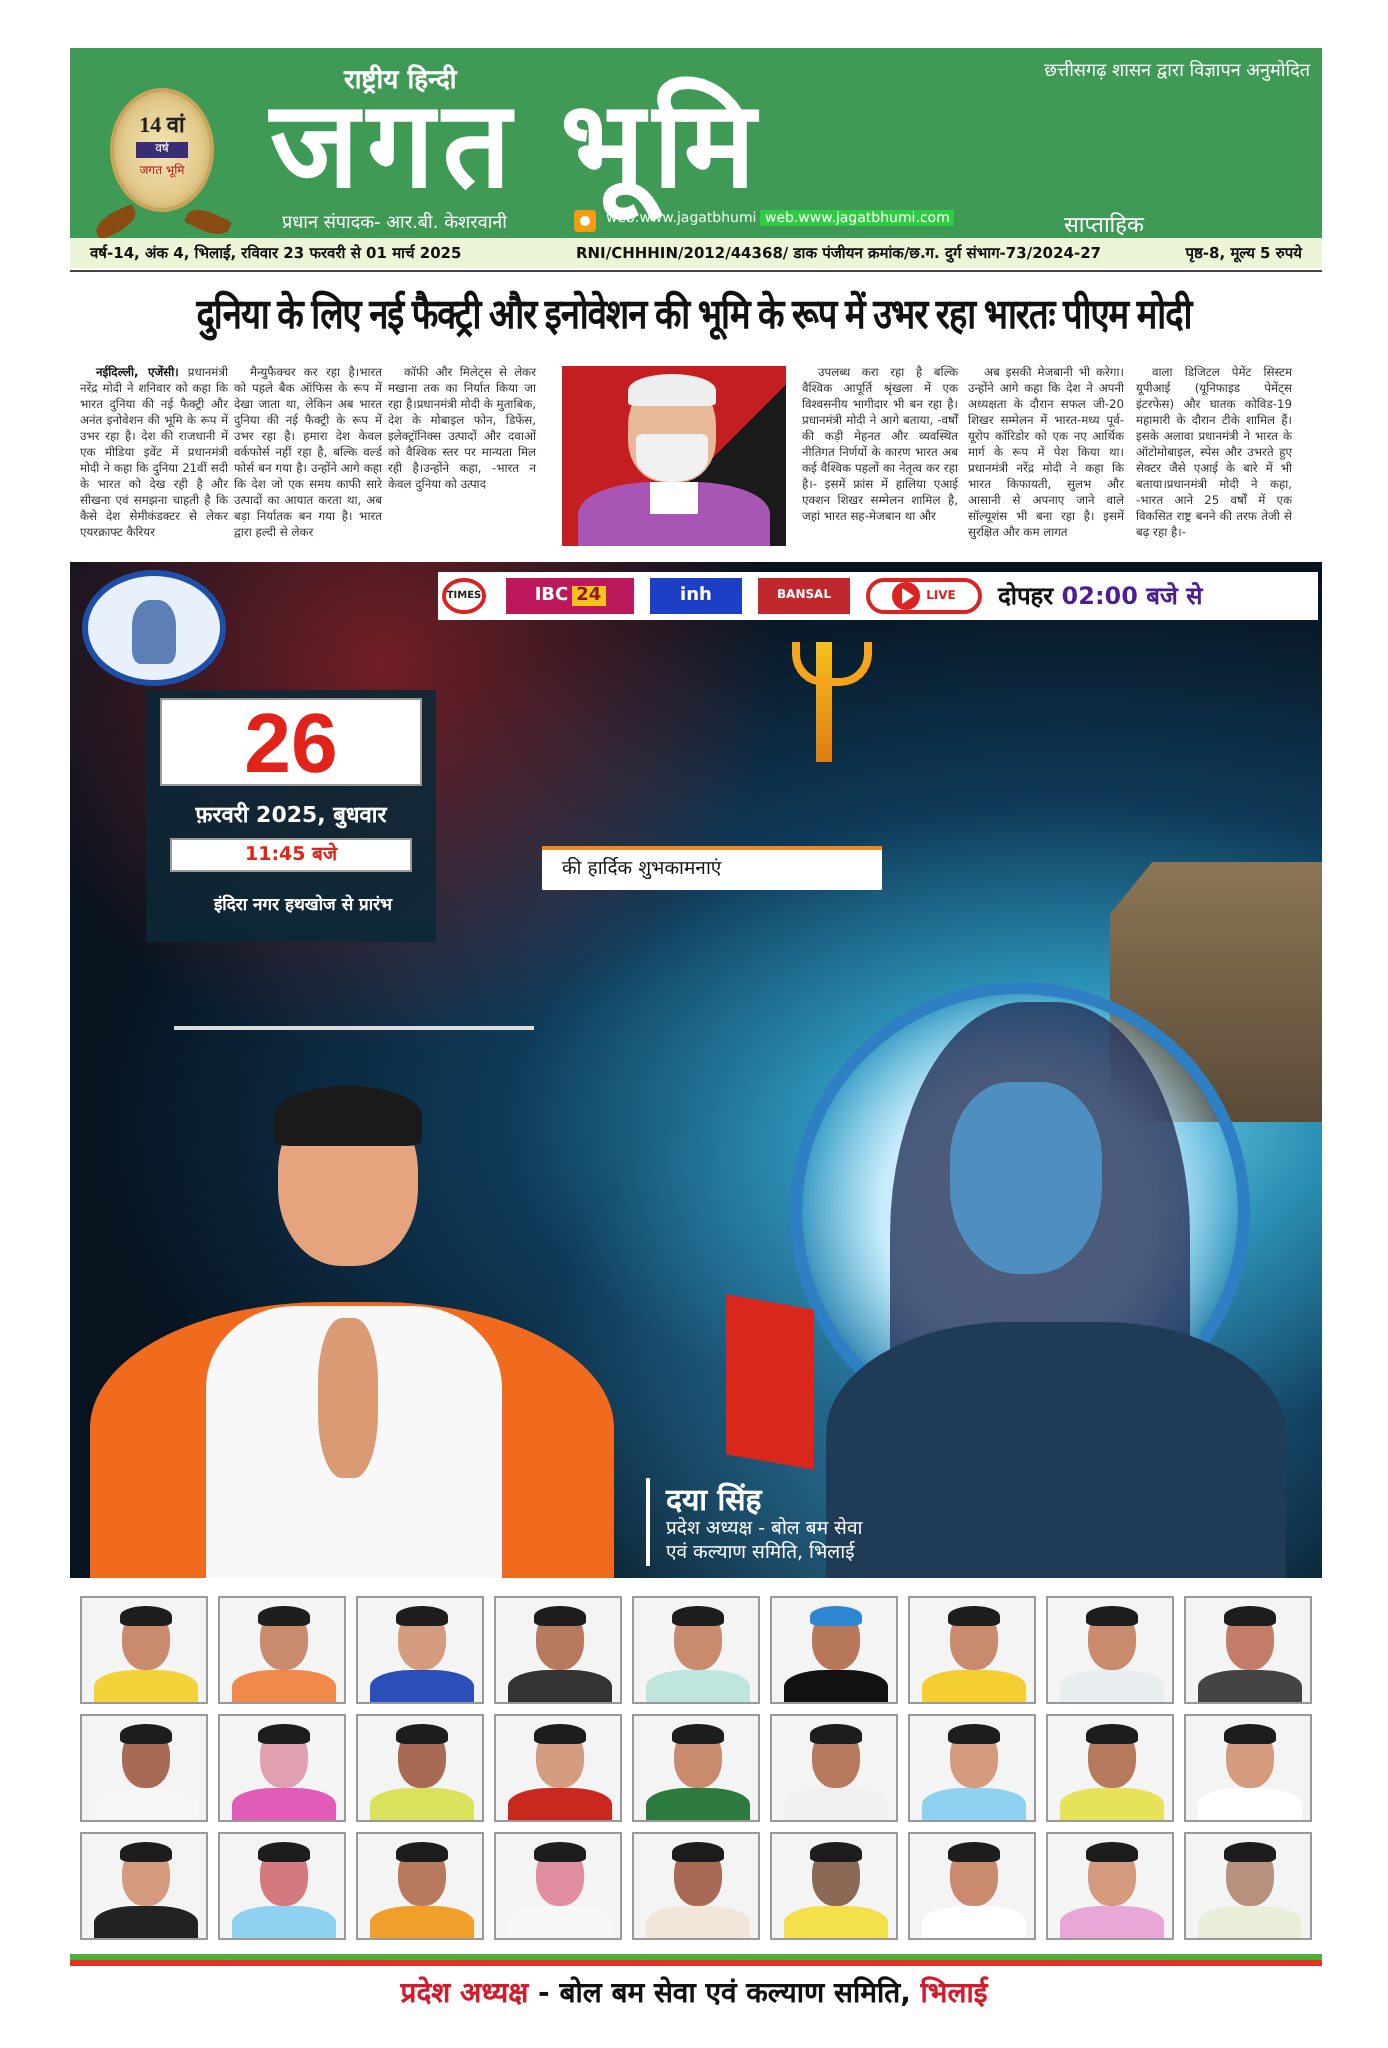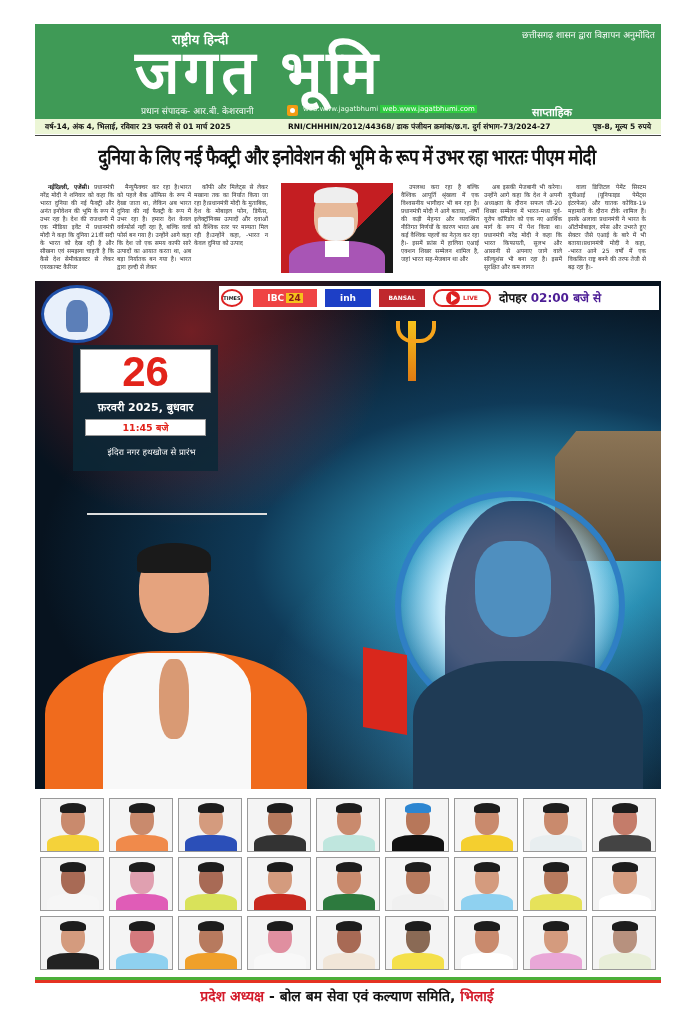--- a/index.html
+++ b/index.html
@@ -20,21 +20,21 @@
 
   .tagline { position: absolute; left: 137px; top: 6px; color: #fff; font-size: 13px; font-weight: bold; }
   .title { position: absolute; left: 100px; top: 14px; color: #fff; font-family: "Liberation Sans", sans-serif; font-weight: bold;
            font-size: 60px; letter-spacing: 4px; line-height: 70px; }
   .approved { position: absolute; right: 6px; top: 4px; color: #fff; font-size: 9px; }
   .editor { position: absolute; left: 106px; top: 80px; color: #fff; font-size: 9px; }
   .web-icon { position: absolute; left: 252px; top: 81px; width: 11px; height: 11px; background: #f39c12; border-radius: 2px; }
   .web-icon::after { content: ""; position: absolute; left: 3px; top: 3px; width: 5px; height: 5px; background: #fff; border-radius: 50%; }
   .web { position: absolute; left: 268px; top: 81px; font-size: 7px; color: #e8ffe8; }
   .web-hi { background: #2ecc40; color: #fff; padding: 0 2px; }
-  .edition-type { position: absolute; left: 497px; top: 80px; color: #fff; font-size: 11px; font-weight: bold; }
+  .edition-type { position: absolute; left: 497px; top: 80px; color: #fff; font-size: 11px; font-weight: normal; }
 
   .infobar { position: absolute; left: 35px; top: 119px; width: 626px; height: 15px; background: #ecf6d6;
              font-size: 7.5px; line-height: 15px; color: #111; font-weight: bold; }
   .infobar span { position: absolute; top: 0; }
   .info-left { left: 10px; }
   .info-mid { left: 253px; text-align: right; }
   .info-right { right: 10px; }
   .rule { position: absolute; left: 35px; top: 135px; width: 626px; height: 1px; background: #444; }
 
   
@@ -66,37 +66,37 @@
   .ad-glow { position: absolute; left: 0; top: 0; width: 626px; height: 508px;
              background: radial-gradient(ellipse at 25% 10%, rgba(200,40,40,0.55) 0%, rgba(0,0,0,0) 30%),
                          radial-gradient(ellipse at 70% 90%, rgba(80,200,255,0.45) 0%, rgba(0,0,0,0) 35%); }
   .ad-logo { position: absolute; left: 6px; top: 4px; width: 72px; height: 58px; border-radius: 50%; background: #e8f0fb;
              border: 3px solid #1e4fa8; }
   .ad-logo::after { content: ""; position: absolute; left: 22px; top: 12px; width: 22px; height: 32px; background: #5c7fb8; border-radius: 40% 40% 20% 20%; }
 
   .media-strip { position: absolute; left: 184px; top: 5px; width: 440px; height: 24px; background: #fff; }
   .media { position: absolute; top: 3px; height: 18px; font-size: 9px; font-weight: bold; text-align: center; line-height: 18px; }
   .m-times { left: 2px; width: 22px; border-radius: 50%; border: 2px solid #d22; color: #222; font-size: 5px; line-height: 14px; }
-  .m-ibc { left: 34px; width: 64px; background: #ef4444; color: #fff; }
+  .m-ibc { left: 34px; width: 64px; background: #be185d; color: #fff; }
   .m-ibc b { background: #f6c21b; color: #8b1a1a; padding: 0 2px; margin-left: 2px; }
   .m-inh { left: 106px; width: 46px; background: #1d3fc6; color: #fff; }
   .m-bansal { left: 160px; width: 46px; background: #c0282d; color: #fff; font-size: 6px; }
   .m-live { left: 214px; width: 58px; border: 2px solid #d22; border-radius: 10px; color: #d22; font-size: 6px; line-height: 14px; }
   .m-live-play { display: inline-block; width: 14px; height: 14px; border-radius: 50%; background: #d22; vertical-align: middle; margin-right: 3px; position: relative; }
   .m-live-play::after { content: ""; position: absolute; left: 5px; top: 3px; border-left: 6px solid #fff; border-top: 4px solid transparent; border-bottom: 4px solid transparent; }
   .m-time { left: 280px; width: 158px; color: #111; font-size: 12px; line-height: 18px; text-align: left; }
   .m-time em { font-style: normal; color: #4c1d95; }
 
   .datebox { position: absolute; left: 38px; top: 64px; width: 145px; height: 126px; background: rgba(10,40,55,0.85); }
   .date-num { position: absolute; left: 7px; top: 4px; width: 131px; height: 44px; background: #fff; border: 1px solid #999;
               color: #e2231a; font-family: "Liberation Sans", sans-serif; font-size: 42px; font-weight: bold; text-align: center; line-height: 44px; }
   .date-sub { position: absolute; left: 0; top: 54px; width: 145px; text-align: center; color: #fff; font-size: 11px; font-weight: bold; }
   .date-time { position: absolute; left: 12px; top: 74px; width: 121px; height: 17px; background: #fff; border: 1px solid #999;
                color: #e2231a; font-size: 9.5px; font-weight: bold; text-align: center; line-height: 15px; }
-  .date-start { position: absolute; left: 0; top: 101px; width: 157px; text-align: center; color: #fff; font-size: 8.5px; font-weight: normal; }
+  .date-start { position: absolute; left: 0; top: 101px; width: 157px; text-align: center; color: #fff; font-size: 8.5px; font-weight: bold; }
 
   .trishul { position: absolute; left: 373px; top: 40px; width: 8px; height: 60px; background: linear-gradient(#f6c21b, #e07b12); }
   .trishul::before { content: ""; position: absolute; left: -12px; top: 0; width: 32px; height: 18px;
                      border: 4px solid #f6a41b; border-top: none; border-radius: 0 0 16px 16px; }
   .festival { position: absolute; left: 245px; top: 88px; font-size: 34px; font-weight: bold; color: #f6d21b;
               font-family: "Liberation Serif", serif; text-shadow: 2px 2px 0 #b44a0c, 0 0 6px #ff8c1a; letter-spacing: 1px; }
   .wishes { position: absolute; left: 236px; top: 142px; width: 170px; height: 22px; background: #fff; border-top: 2px solid #f08a1c;
             font-size: 9.5px; line-height: 20px; padding-left: 10px; color: #111; }
 
   .temple { position: absolute; left: 520px; top: 150px; width: 106px; height: 130px;
@@ -136,20 +136,27 @@
 
   .footer-rule-g { position: absolute; left: 35px; top: 977px; width: 626px; height: 3px; background: #4caf3a; }
   .footer-rule-r { position: absolute; left: 35px; top: 980px; width: 626px; height: 3px; background: #e53222; }
   .footer { position: absolute; left: 0; top: 986px; width: 694px; text-align: center; font-size: 14px; font-weight: bold; color: #111; }
   .footer .red { color: #d31b2b; }
 </style>
 </head>
 <body>
 
 <div class="masthead">
+  <div class="badge">
+    <span class="badge-num">14 वां</span>
+    <span class="badge-box">वर्ष</span>
+    <span class="badge-sub">जगत भूमि</span>
+    <span class="badge-leaf-l"></span>
+    <span class="badge-leaf-r"></span>
+  </div>
   <div class="tagline">राष्ट्रीय हिन्दी</div>
   <div class="title">जगत भूमि</div>
   <div class="approved">छत्तीसगढ़ शासन द्वारा विज्ञापन अनुमोदित</div>
   <div class="editor">प्रधान संपादक- आर.बी. केशरवानी</div>
   <span class="web-icon"></span>
   <div class="web">
     <span>web.www.jagatbhumi</span>
     <span class="web-hi">web.www.jagatbhumi.com</span>
   </div>
   <div class="edition-type">साप्ताहिक</div>
@@ -213,29 +220,35 @@
   </div>
 
   <div class="temple"></div>
   <div class="shiva-moon"></div>
   <div class="shiva-hair"></div>
   <div class="shiva-face"></div>
   <div class="shiva-body"></div>
   <div class="flag"></div>
 
   <div class="trishul"></div>
+  <div class="wishes">की हार्दिक शुभकामनाएं</div>
 
   <div class="bhole-line"></div>
 
   <div class="leader-body"></div>
   <div class="leader-vest"></div>
   <div class="leader-head"></div>
   <div class="leader-hair"></div>
   <div class="leader-hands"></div>
 
+  <div class="name-block">
+    <div class="name">दया सिंह</div>
+    <div class="role1">प्रदेश अध्यक्ष - बोल बम सेवा</div>
+    <div class="role2">एवं कल्याण समिति, भिलाई</div>
+  </div>
 </div>
 
 <div class="grid" id="member-grid">
     <div class="member">
       <div class="shirt" style="background:#f4d23a"></div>
       <div class="face" style="background:#c98a6d"></div>
       <div class="hair" style="background:#1d1d1d"></div>
     </div>
     <div class="member">
       <div class="shirt" style="background:#f08a4b"></div>

